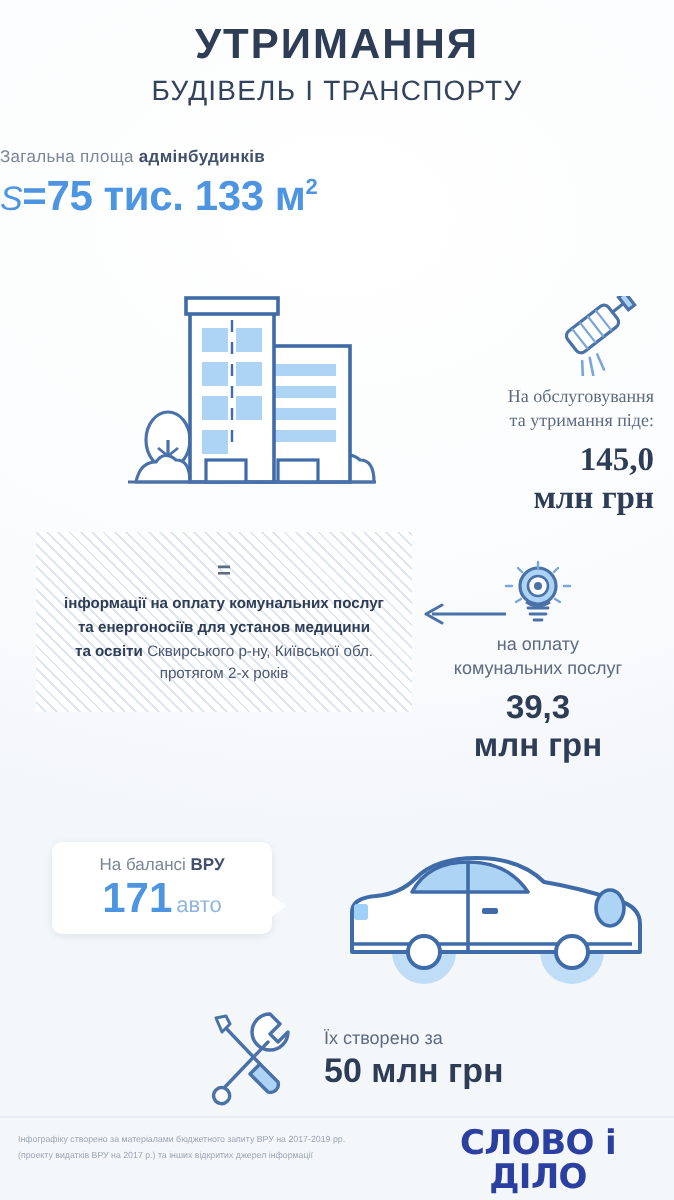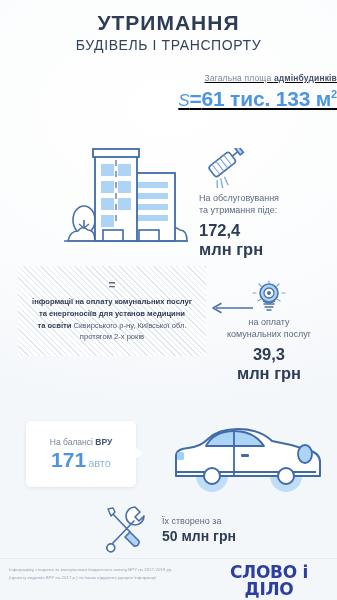--- a/index.html
+++ b/index.html
@@ -37,22 +37,21 @@
     font-weight: normal;
     letter-spacing: 0.6px;
     color: #34435c;
     line-height: 1.15;
     margin-top: 3px;
   }
 
   
   .area-block {
     margin-top: 20px;
-    text-align: right;
-    text-decoration: underline;
+    text-align: left;
   }
   .area-caption {
     font-size: 8.5px;
     color: #7a8699;
     letter-spacing: .15px;
   }
   .area-caption b { color: #42506a; font-weight: bold; }
   .area-value {
     margin-top: 4px;
     font-size: 21px;
@@ -75,21 +74,22 @@
     width: 132px;
     height: 122px;
   }
 
   
   .roller-block {
     position: absolute;
     right: 10px;
     top: 148px;
     width: 128px;
-    text-align: left;
+    text-align: right;
+    font-family: Liberation Serif, serif;
   }
   .roller-icon { height: 42px; }
   .small-label {
     font-size: 9px;
     color: #5d6a80;
     line-height: 1.35;
     margin-top: 2px;
   }
   .big-number {
     margin-top: 5px;
@@ -151,21 +151,21 @@
     width: 42px;
     height: 12px;
   }
 
   
   .bubble {
     position: absolute;
     left: 26px;
     top: 421px;
     width: 110px;
-    height: 66px;
+    height: 46px;
     background: #ffffff;
     border-radius: 5px;
     box-shadow: 0 1px 4px rgba(90,110,140,.14);
     display: flex;
     flex-direction: column;
     align-items: center;
     justify-content: center;
   }
   .bubble:after {
     content: "";
@@ -212,21 +212,21 @@
     align-items: center;
   }
   .tools-icon { width: 56px; height: 48px; }
   .tools-text { margin-left: 6px; }
   .tools-caption {
     font-size: 9px;
     color: #5d6a80;
   }
   .tools-value {
     margin-top: 2px;
-    font-size: 14px;
+    font-size: 17px;
     font-weight: bold;
     color: #2e3d55;
   }
 
   
   .footer-rule {
     position: absolute;
     left: 0; right: 0;
     top: 558px;
     height: 1px;
@@ -262,21 +262,21 @@
 
 <div class="page">
 
   <div class="header">
     <div class="title-1">УТРИМАННЯ</div>
     <div class="title-2">БУДІВЕЛЬ І ТРАНСПОРТУ</div>
   </div>
 
   <div class="area-block">
     <div class="area-caption"><span>Загальна площа </span><b>адмінбудинків</b></div>
-    <div class="area-value"><span class="s-italic">S</span><span>=</span><span>61 тис. 133 м</span><sup>2</sup></div>
+    <div class="area-value"><span class="s-italic">S</span><span>=</span><span>75 тис. 133 м</span><sup>2</sup></div>
   </div>
 
   <div class="building-wrap">
     <svg width="132" height="122" viewBox="0 0 132 122" fill="none">
 
       <ellipse cx="22" cy="80" rx="11" ry="14" stroke="#4a72a8" stroke-width="1.6" fill="#ffffff"></ellipse>
       <path d="M22 80 L22 101" stroke="#4a72a8" stroke-width="1.6"></path>
       <path d="M22 88 L17 84 M22 88 L27 84" stroke="#4a72a8" stroke-width="1.4"></path>
 
       <path d="M6 101 q2-10 10-10 q4-6 10-1 q7 0 7 11 z" stroke="#4a72a8" stroke-width="1.6" fill="#ffffff" stroke-linejoin="round"></path>
@@ -317,21 +317,21 @@
           <path d="M45 10 h4 v8 h-4 z" stroke="#4a72a8" stroke-width="1.6" fill="#aed4f5"></path>
           <path d="M11 24 L6 31 M15 25 L11 33 M19 26 L17 34" stroke="#7aa6d8" stroke-width="1.3" stroke-linecap="round"></path>
         </g>
       </svg>
     </div>
     <div class="small-label">
       <div>На обслуговування</div>
       <div>та утримання піде:</div>
     </div>
     <div class="big-number">
-      <div>172,4</div>
+      <div>145,0</div>
       <div>млн грн</div>
     </div>
   </div>
 
   <div class="hatch-box">
     <div class="equals-sign">=</div>
     <div class="hatch-text">
       <div><b>інформації на оплату комунальних послуг</b></div>
       <div><b>та енергоносіїв для установ медицини</b></div>
       <div><b>та освіти</b><span> Сквирського р-ну, Київської обл.</span></div>

